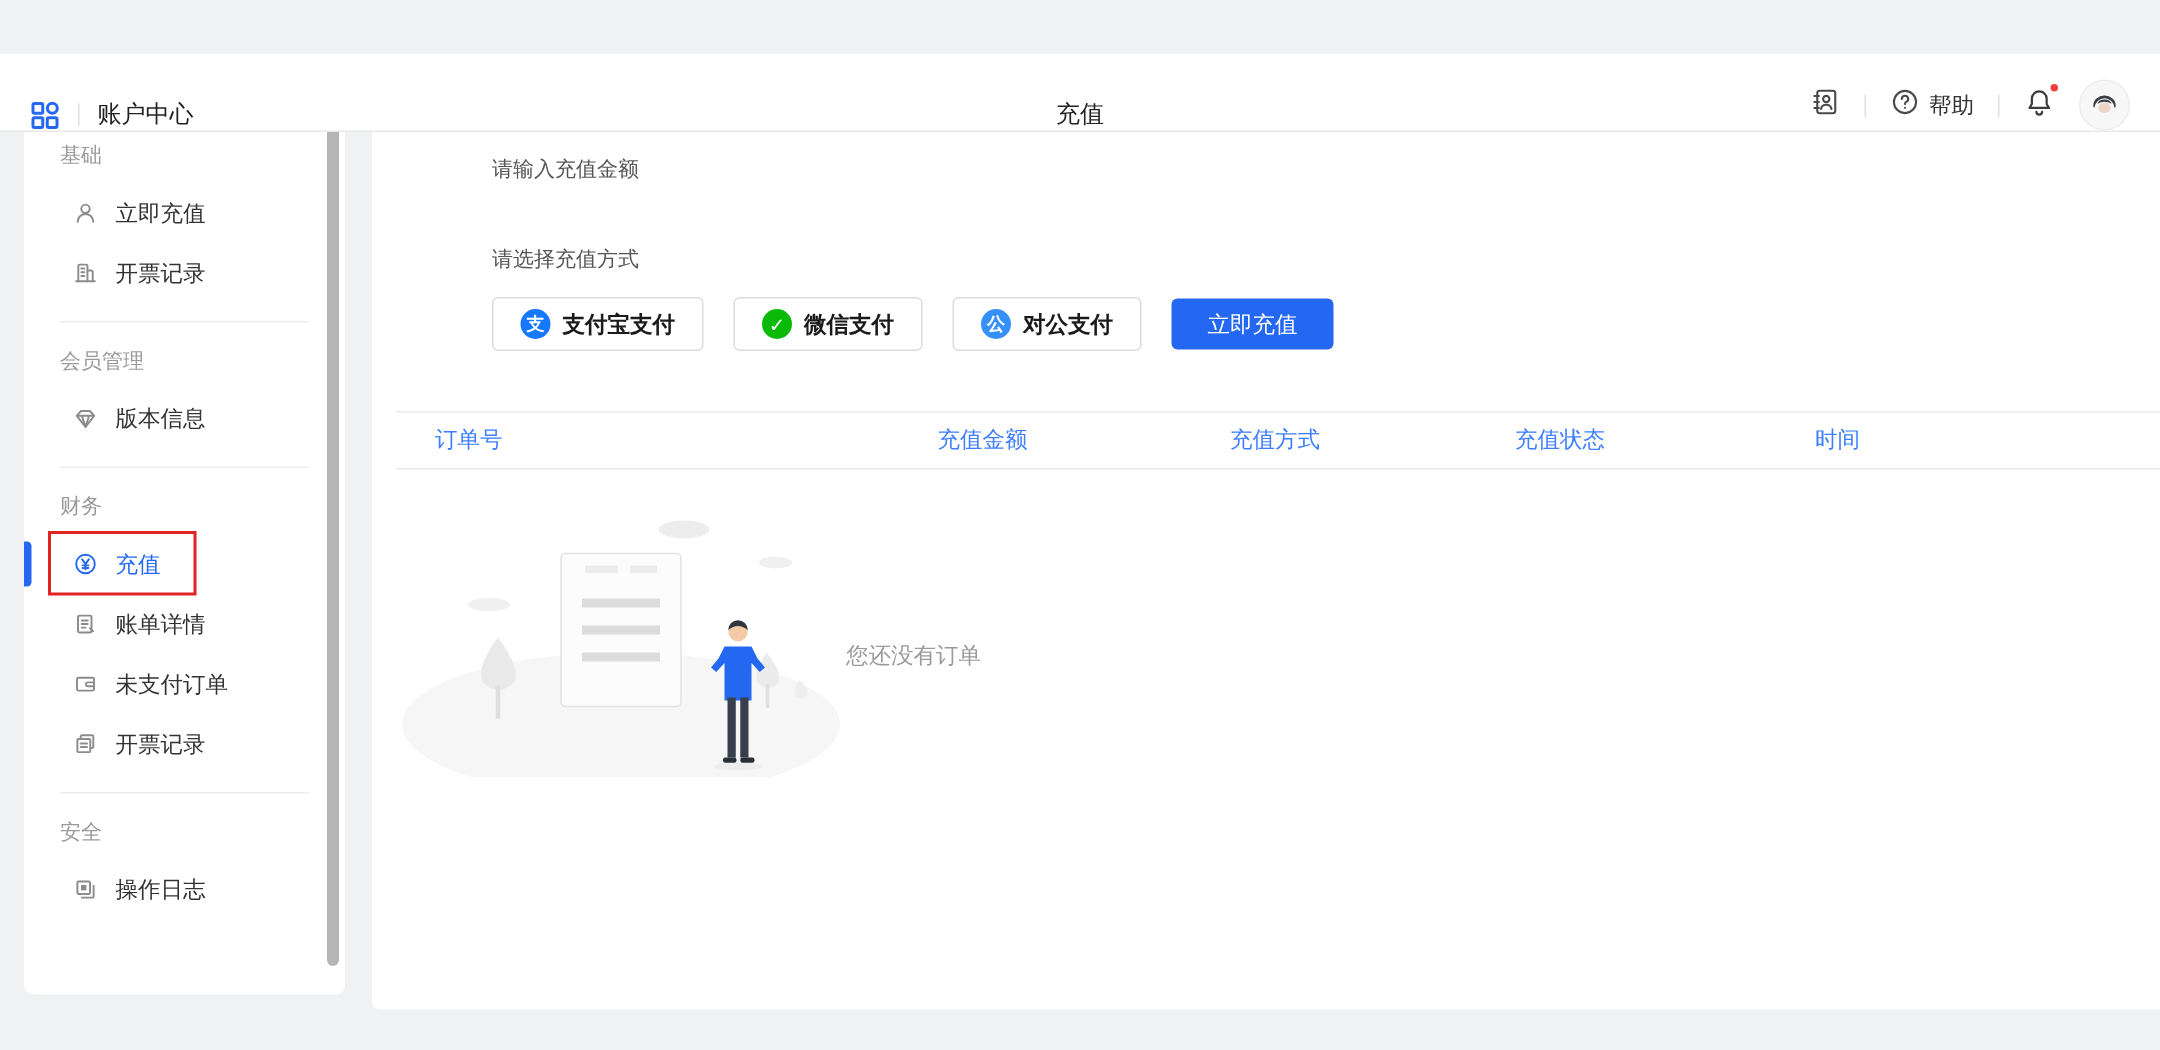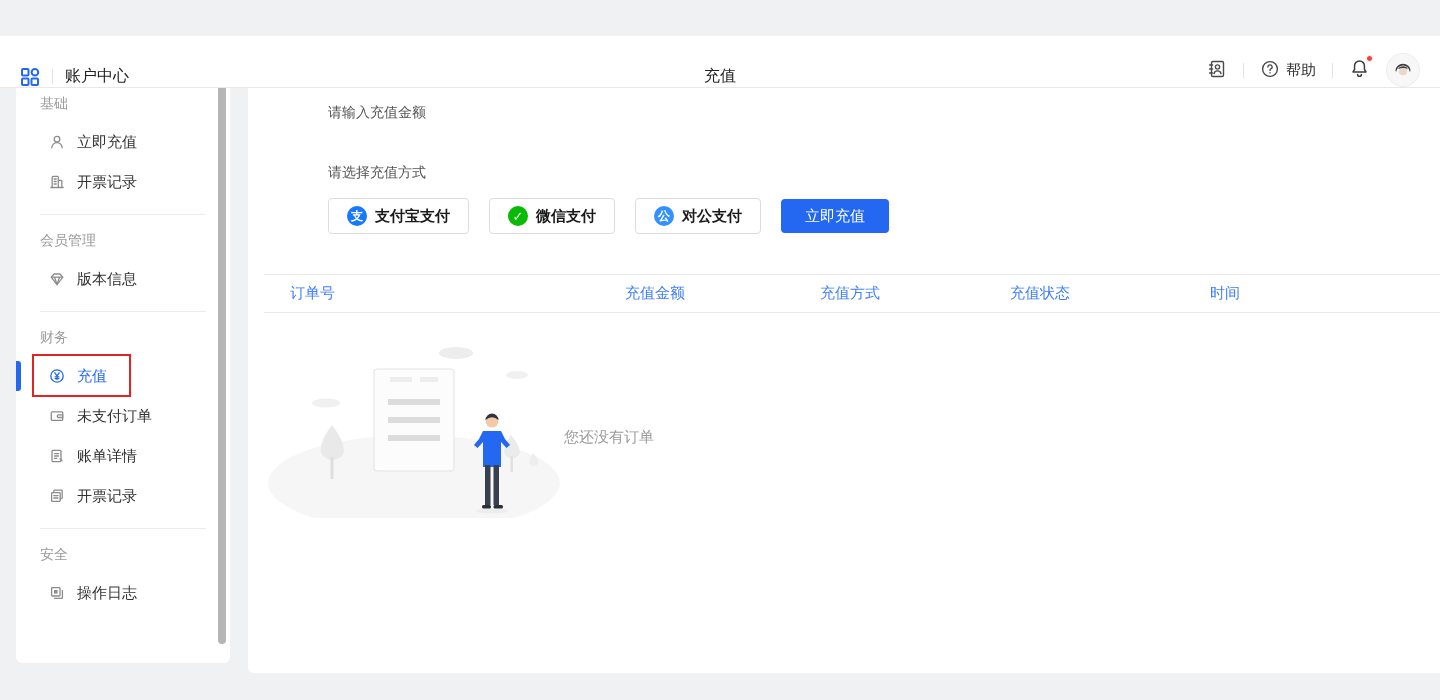--- a/index.html
+++ b/index.html
@@ -185,35 +185,35 @@
       <span class="side-icon">
         <svg viewBox="0 0 16 16" fill="none" stroke="currentColor" stroke-width="1.3" stroke-linecap="round">
           <circle cx="8" cy="8" r="6.2"></circle>
           <path d="M5.8 4.9 L8 8 l2.2-3.1 M8 8 v3.5 M6.1 8.9 h3.8 M6.1 10.6 h3.8"></path>
         </svg>
       </span>
       <span class="side-label">充值</span>
     </div>
     <div class="side-item">
       <span class="side-icon">
+        <svg viewBox="0 0 16 16" fill="none" stroke="currentColor" stroke-width="1.3" stroke-linecap="round" stroke-linejoin="round">
+          <rect x="3" y="2.4" width="9" height="11.2" rx="1"></rect>
+          <path d="M5.5 5.6 h4 M5.5 8 h4 M5.5 10.4 h2.4 M11 10.8 l2 2"></path>
+        </svg>
+      </span>
+      <span class="side-label">账单详情</span>
+    </div>
+    <div class="side-item">
+      <span class="side-icon">
         <svg viewBox="0 0 16 16" fill="none" stroke="currentColor" stroke-width="1.3" stroke-linejoin="round">
           <rect x="2.3" y="3.8" width="11.4" height="8.6" rx="1"></rect>
           <path d="M9.6 6.9 h4.1 v2.6 H9.6 a1.3 1.3 0 0 1 0 -2.6 Z"></path>
         </svg>
       </span>
       <span class="side-label">未支付订单</span>
-    </div>
-    <div class="side-item">
-      <span class="side-icon">
-        <svg viewBox="0 0 16 16" fill="none" stroke="currentColor" stroke-width="1.3" stroke-linecap="round" stroke-linejoin="round">
-          <rect x="3" y="2.4" width="9" height="11.2" rx="1"></rect>
-          <path d="M5.5 5.6 h4 M5.5 8 h4 M5.5 10.4 h2.4 M11 10.8 l2 2"></path>
-        </svg>
-      </span>
-      <span class="side-label">账单详情</span>
     </div>
     <div class="side-item">
       <span class="side-icon">
         <svg viewBox="0 0 16 16" fill="none" stroke="currentColor" stroke-width="1.3" stroke-linecap="round" stroke-linejoin="round">
           <path d="M4.8 4.6 V3 a.8.8 0 0 1 .8-.8 h6.8 a.8.8 0 0 1 .8.8 v6.8 a.8.8 0 0 1 -.8.8 h-1.2"></path>
           <rect x="2.6" y="4.6" width="8.6" height="8.8" rx="0.8"></rect>
           <path d="M4.8 7.6 h4.2 M4.8 10 h4.2"></path>
         </svg>
       </span>
       <span class="side-label">开票记录</span>

